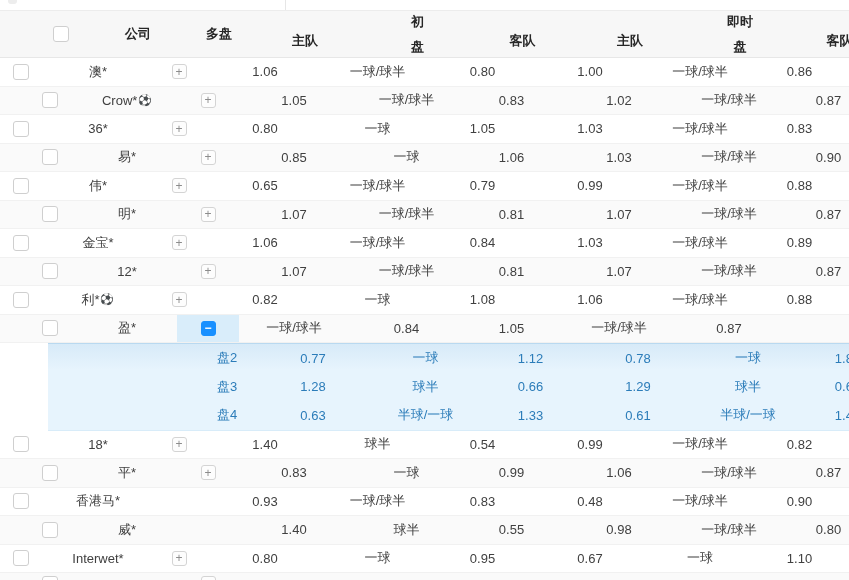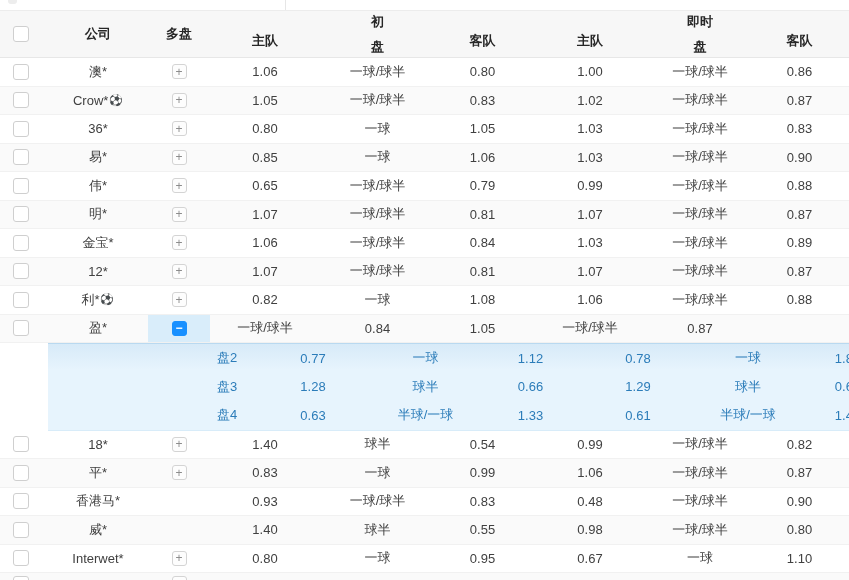--- a/index.html
+++ b/index.html
@@ -13,29 +13,29 @@
   .topstrip .mark { position:absolute; left:8px; top:0; width:9px; height:4px; background:#ededed; border-radius:0 0 3px 3px; }
 
   .grid {
     display:grid;
     grid-template-columns:48px 100px 62px 110px 115px 95px 120px 100px 99px;
     box-sizing:border-box;
   }
   .thead {
     height:48px; background:#f7f7f7;
     border-top:1px solid #ececec; border-bottom:1px solid #e7e7e7;
-    color:#262626; font-weight:600;
+    color:#262626; font-weight:600;padding-left:40px;
   }
   .thead .hcell { display:flex; align-items:center; justify-content:center; }
   .thead .hcell.stack { flex-direction:column; justify-content:center; gap:7px; }
   .thead .hcell.low { align-items:flex-end; padding-bottom:7px; box-sizing:border-box; }
   .thead .hcell.chk { justify-content:flex-start; padding-left:13px; }
 
   .row { height:28.5px; border-bottom:1px solid #f1f1f1; background:#fff; box-sizing:border-box; }
-  .row.shade { background:#fafafa; }
+  .row.shade { background:#fafafa;padding-left:29px; }
   .cell { display:flex; align-items:center; justify-content:center; overflow:hidden; }
   .cell.chk { justify-content:flex-start; padding-left:13px; }
   .checkbox {
     width:14px; height:14px; border:1px solid #cfcfcf; border-radius:3px;
     background:#fff; display:inline-block;
   }
   .expand {
     width:15px; height:15px; box-sizing:border-box;
     border:1px solid #d4d4d4; border-radius:3px; background:#fdfdfd;
     color:#8c8c8c; font-size:12px; line-height:12px;

